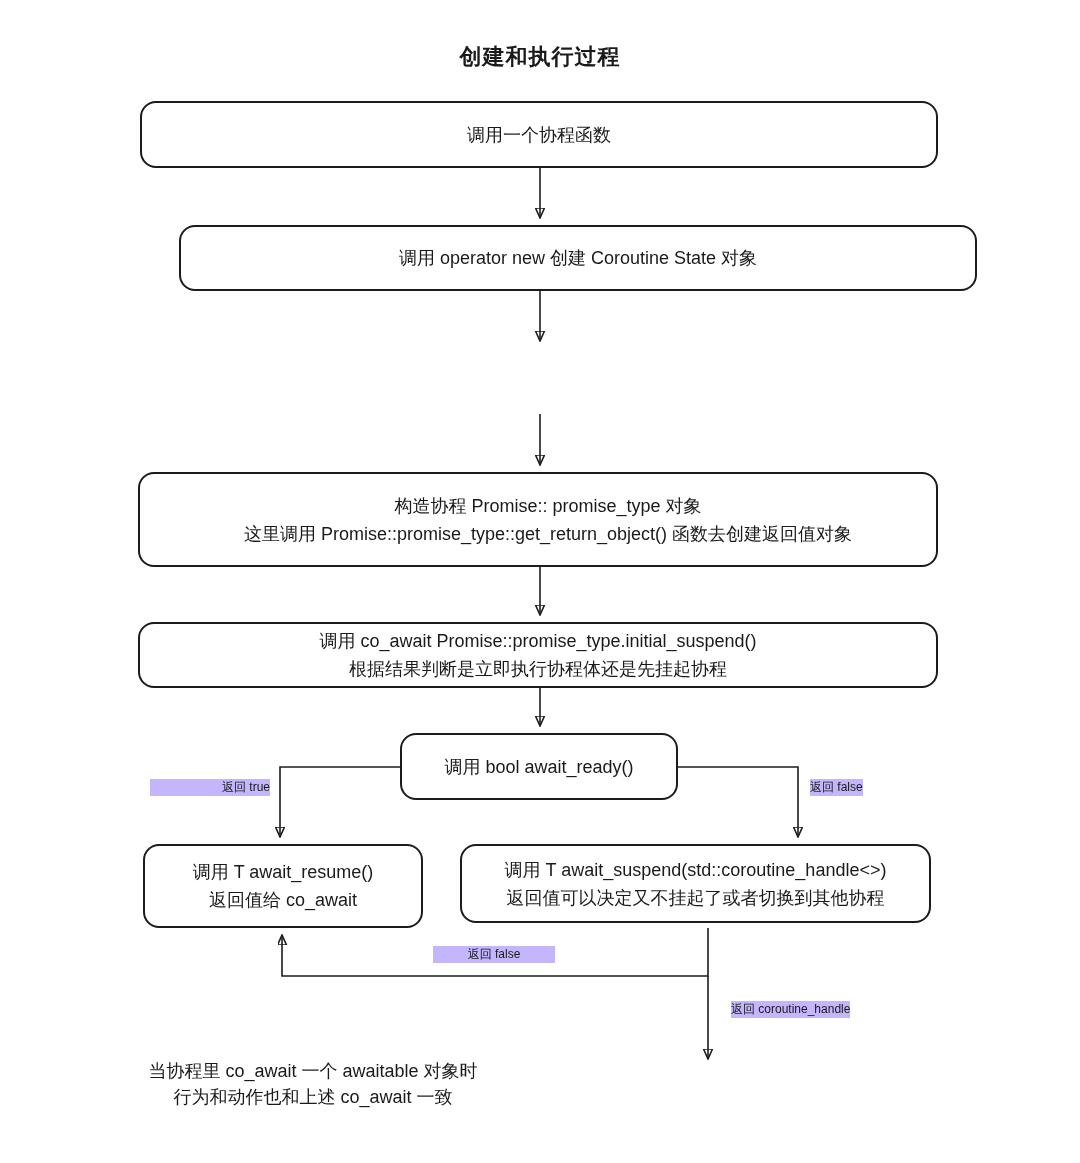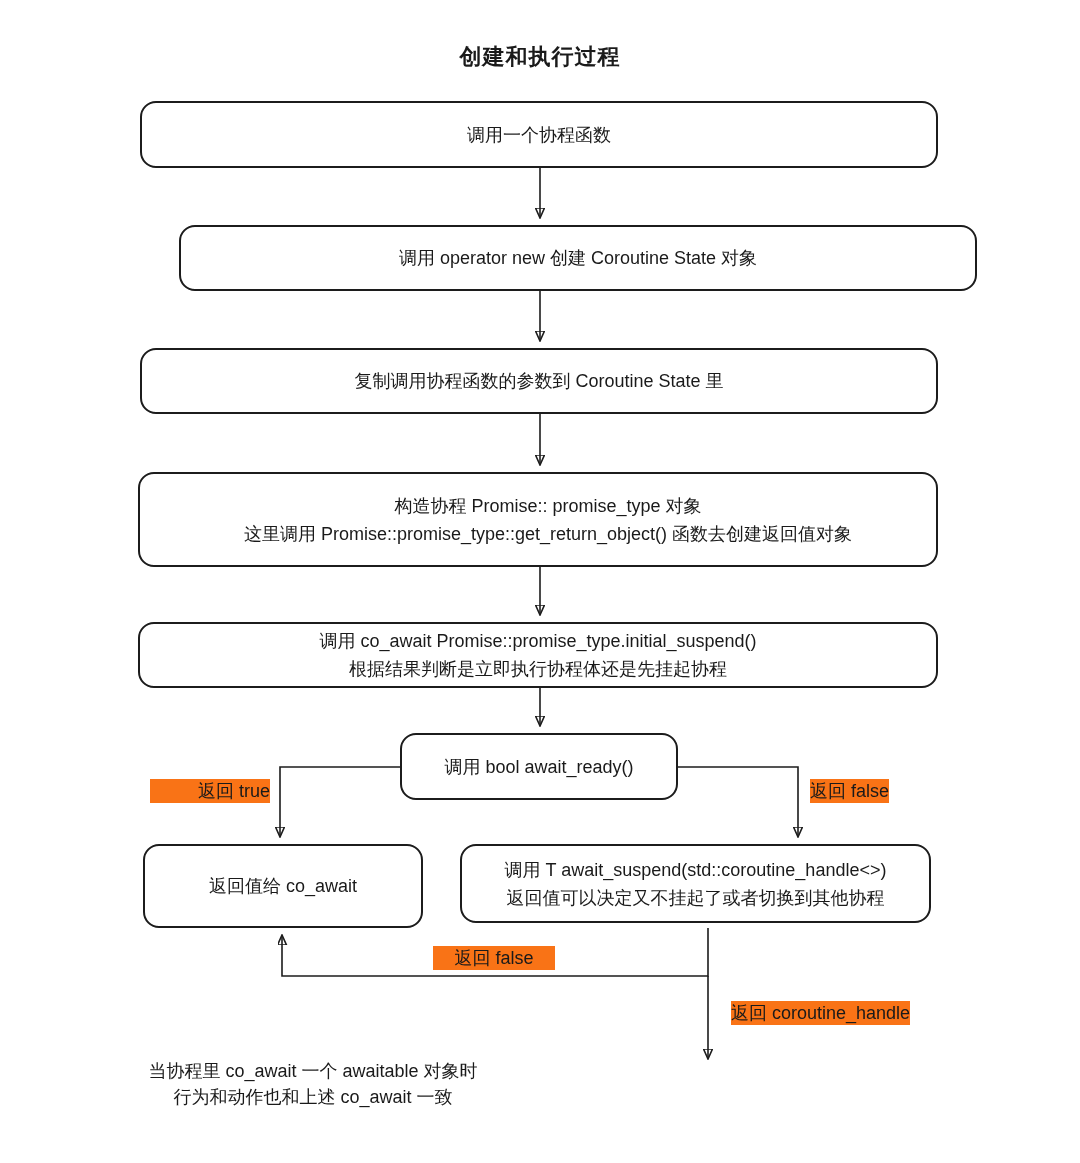--- a/index.html
+++ b/index.html
@@ -57,23 +57,23 @@
   .box2 { left: 140px; top: 225px; width: 798px; height: 66px; margin-left: 39px; }
   .box3 { left: 140px; top: 348px; width: 798px; height: 66px; }
   .box4 { left: 138px; top: 472px; width: 800px; height: 95px; padding-left: 20px; }
   .box5 { left: 138px; top: 622px; width: 800px; height: 66px; }
   .box6 { left: 400px; top: 733px; width: 278px; height: 67px; }
   .box7 { left: 143px; top: 844px; width: 280px; height: 84px; }
   .box8 { left: 460px; top: 844px; width: 471px; height: 79px; padding: 8px 3px; }
   .box9 { left: 573px; top: 1066px; width: 282px; height: 57px; }
   .edge-label {
     position: absolute;
-    font-size: 18px;
+    font-size: 12px;
     white-space: nowrap;
-    background: #f97316;
+    background: #c4b5fd;
   }
   .lbl-return-true { left: 150px; top: 779px; width: 120px; text-align: right; }
   .lbl-return-false-right { left: 810px; top: 779px; }
   .lbl-return-false-bottom { left: 433px; top: 946px; width: 122px; text-align: center; }
   .lbl-return-handle { left: 731px; top: 1001px; }
   .note {
     position: absolute;
     left: 108px;
     top: 1058px;
     width: 410px;
@@ -108,39 +108,37 @@
   </svg>
 
   <div class="box box1">
     <span>调用一个协程函数</span>
   </div>
 
   <div class="box box2">
     <span>调用 operator new 创建 Coroutine State 对象</span>
   </div>
 
-  <div class="box box3">
-    <span>复制调用协程函数的参数到 Coroutine State 里</span>
-  </div>
 
   <div class="box box4">
     <span>构造协程 Promise:: promise_type 对象</span>
     <span>这里调用 Promise::promise_type::get_return_object() 函数去创建返回值对象</span>
   </div>
 
   <div class="box box5">
     <span>调用 co_await Promise::promise_type.initial_suspend()</span>
     <span>根据结果判断是立即执行协程体还是先挂起协程</span>
   </div>
 
   <div class="box box6">
     <span>调用 bool await_ready()</span>
   </div>
 
   <div class="box box7">
+    <span>调用 T await_resume()</span>
     <span>返回值给 co_await</span>
   </div>
 
   <div class="box box8">
     <span>调用 T await_suspend(std::coroutine_handle&lt;&gt;)</span>
     <span>返回值可以决定又不挂起了或者切换到其他协程</span>
   </div>
 
 
   <div class="edge-label lbl-return-true">返回 true</div>

